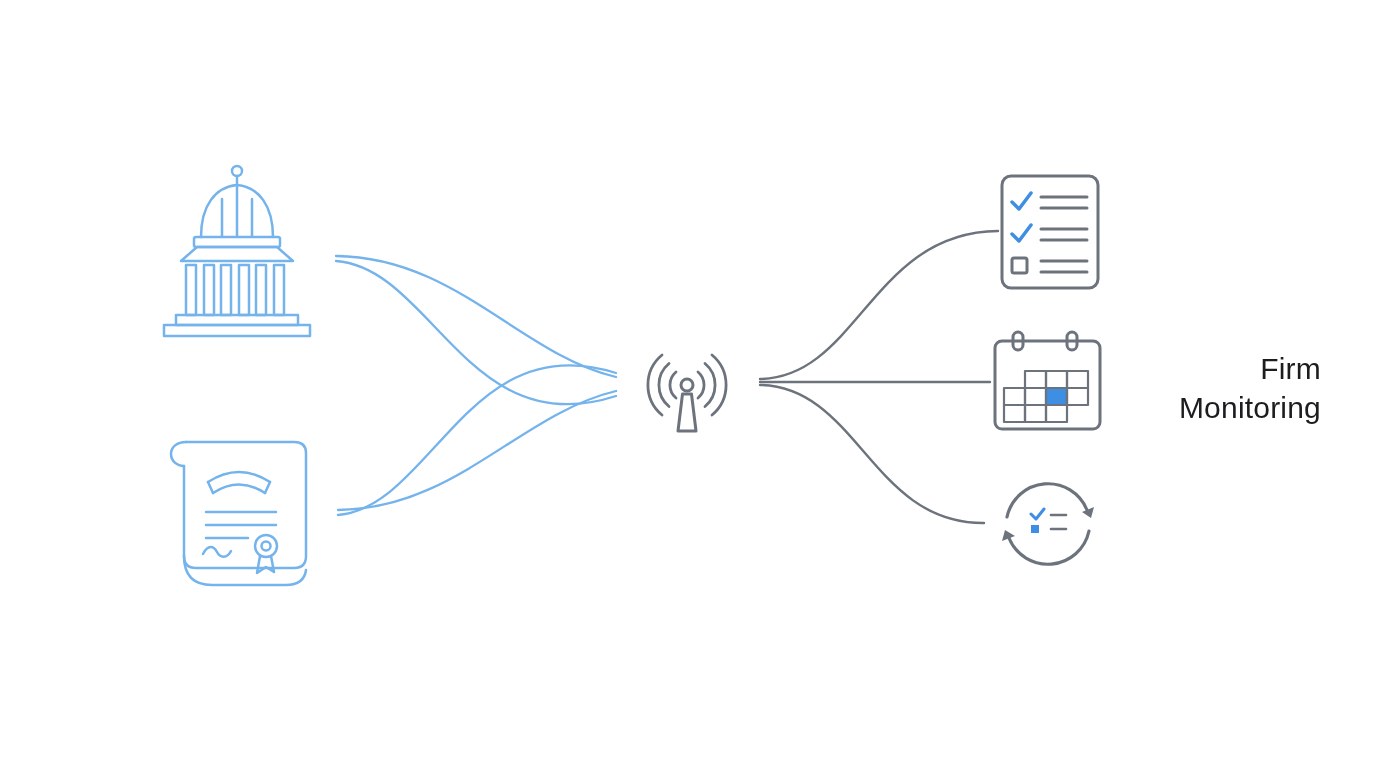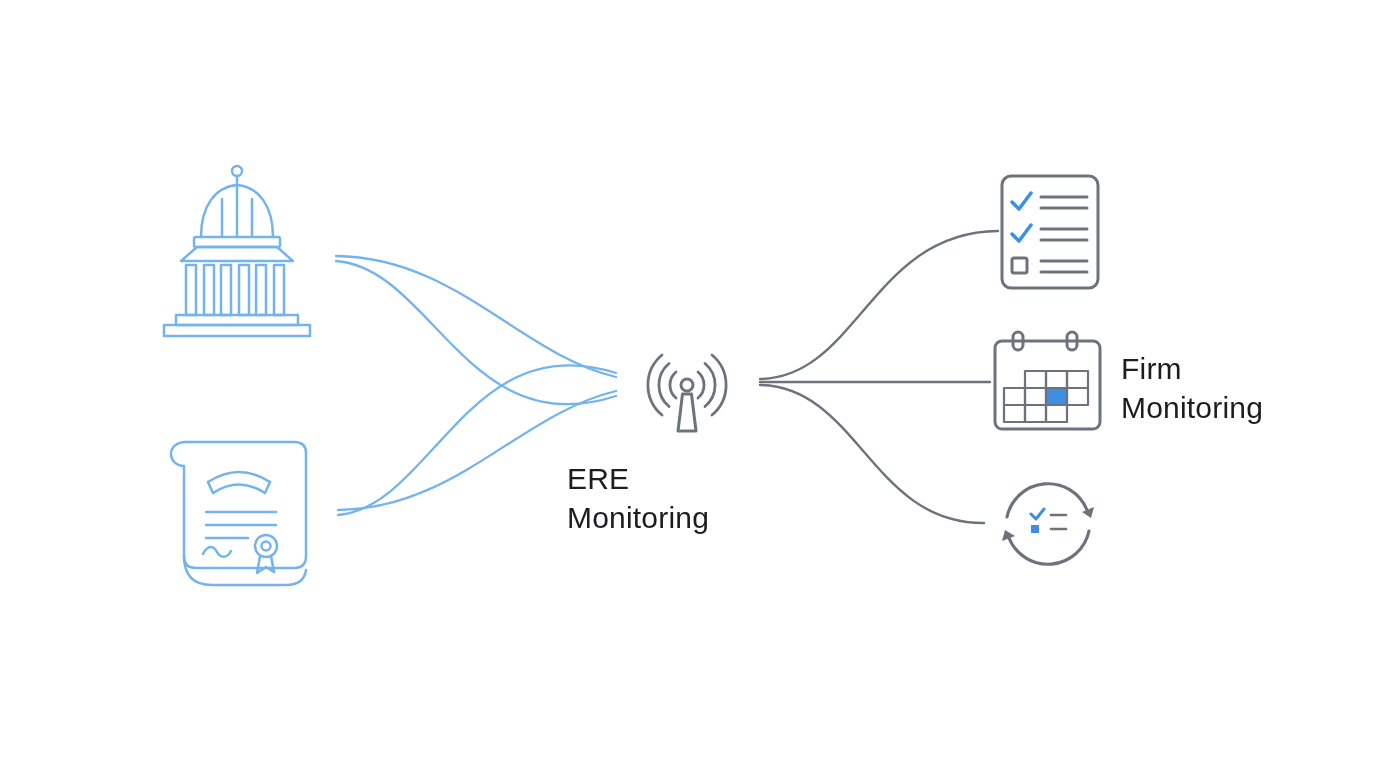--- a/index.html
+++ b/index.html
@@ -29,21 +29,21 @@
   .s-gray   { stroke: var(--gray, #6D737C); }
   .s-accent { stroke: var(--accent-blue, #3E8EE3); }
   .f-accent { fill: var(--accent-blue, #3E8EE3); stroke: none; }
   .f-accent-s { fill: var(--accent-blue, #3E8EE3); }
   .f-gray   { fill: var(--gray, #6D737C); stroke: none; }
   .label {
     position: absolute;
     color: var(--text, #1D1D1F);
     font-size: 30px;
     line-height: 39px;
-    text-align: left;
+    text-align: right;
     letter-spacing: 0.2px;
   }
   .label span { display: block; }
   .center-label { left: 567px; top: 459px; width: 240px; }
   .right-label  { left: 1121px; top: 349px; width: 200px; }
 </style>
 </head>
 <body>
 
 <div class="canvas">
@@ -145,23 +145,19 @@
       <path class="ln s-gray" stroke-width="3.2" d="M1089,531 A42,42 0 0 1 1009,538"></path>
       <polygon class="f-gray" points="1005,530 1002,541 1015,536"></polygon>
       <path class="ln s-accent" stroke-width="3" d="M1031,514 L1036,519 L1044,509"></path>
       <path class="ln s-gray" stroke-width="2.6" d="M1051,515 H1066"></path>
       <rect class="f-accent" x="1031" y="525" width="8" height="8"></rect>
       <path class="ln s-gray" stroke-width="2.6" d="M1051,529 H1066"></path>
     </g>
 
   </svg>
 
-  <div class="label center-label">
-    <span>ERE</span>
-    <span>Monitoring</span>
-  </div>
 
   <div class="label right-label">
     <span>Firm</span>
     <span>Monitoring</span>
   </div>
 
 </div>
 
 </body></html>

